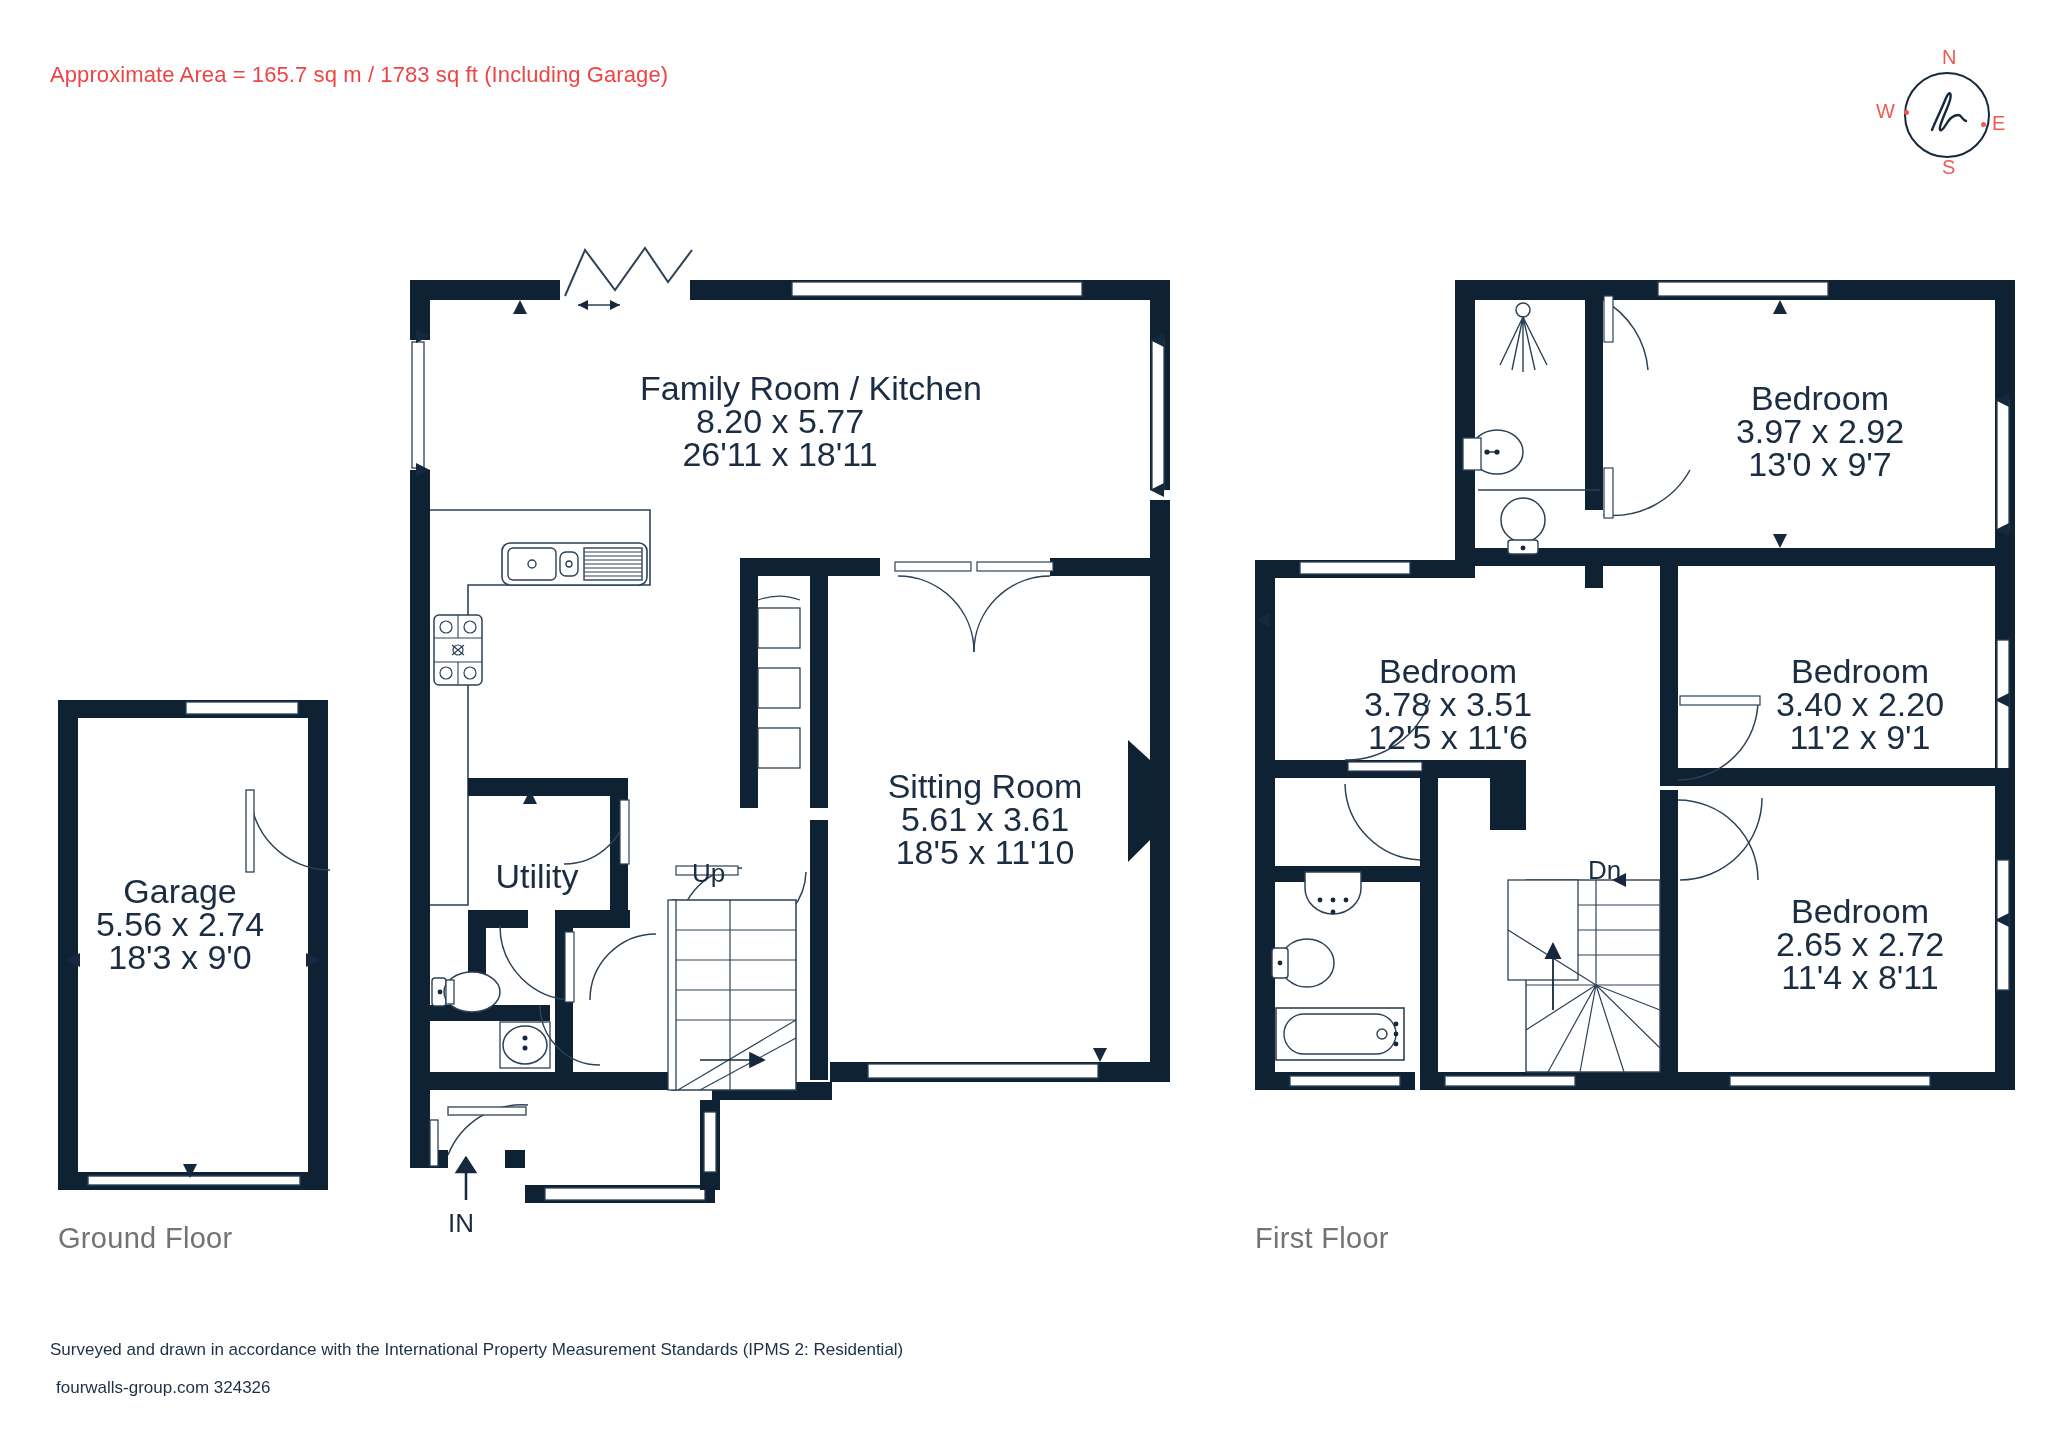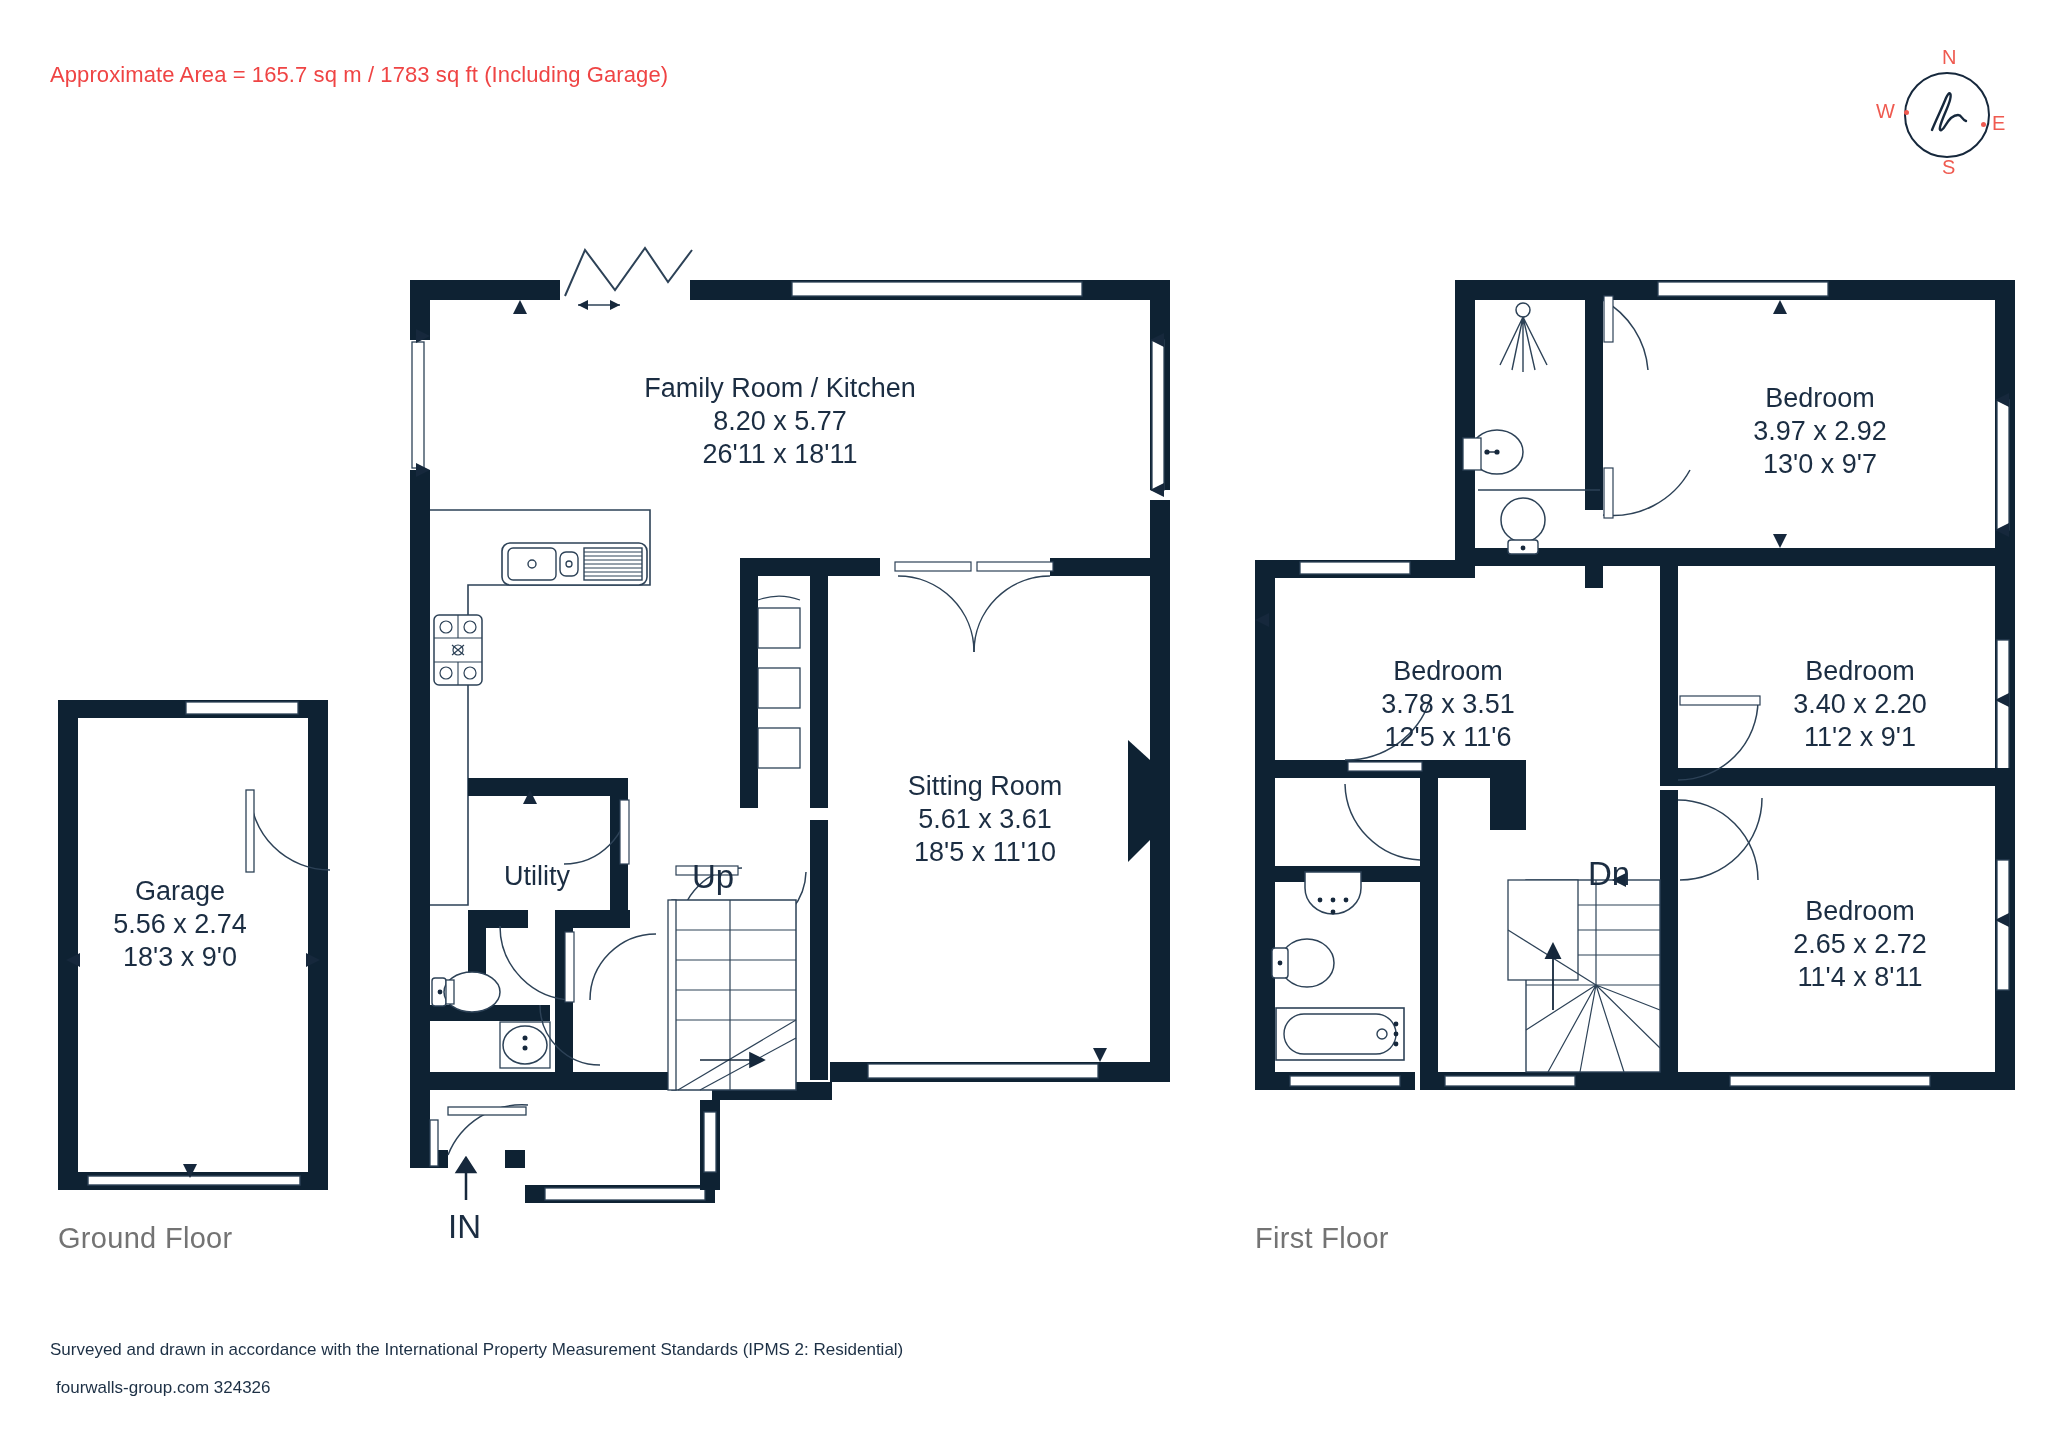--- a/index.html
+++ b/index.html
@@ -11,23 +11,23 @@
   .compass .lbl{position:absolute;font-size:20px;color:#ef5a50;}
   .compass .n{left:62px;top:-2px;}
   .compass .s{left:62px;top:108px;}
   .compass .w{left:-4px;top:52px;}
   .compass .e{left:112px;top:64px;}
   .compass .dotw{position:absolute;left:24px;top:62px;width:5px;height:5px;background:#ef5a50;border-radius:50%;}
   .compass .dote{position:absolute;left:101px;top:74px;width:5px;height:5px;background:#ef5a50;border-radius:50%;}
   .compass .sig{position:absolute;left:36px;top:34px;}
   .plan{position:absolute;left:0;top:0;}
   .ftitle{position:absolute;font-size:29px;color:#737373;letter-spacing:.3px;}
-  .rlabel{position:absolute;text-align:center;font-size:27px;line-height:33px;color:#1b2d42;white-space:nowrap;}
+  .rlabel{position:absolute;text-align:center;font-size:34px;line-height:33px;color:#1b2d42;white-space:nowrap;}
   .rlabel .nm{display:block;}
-  .small{position:absolute;font-size:33px;color:#1b2d42;}
+  .small{position:absolute;font-size:26px;color:#1b2d42;}
   .foot{position:absolute;left:50px;font-size:17px;color:#1d3045;}
   .f1{top:1340px;}
   .f2{top:1378px;margin-left:6px;}
 </style>
 </head>
 <body>
 
 <div class="hdr">Approximate Area = 165.7 sq m / 1783 sq ft (Including Garage)</div>
 
 <div class="compass">

